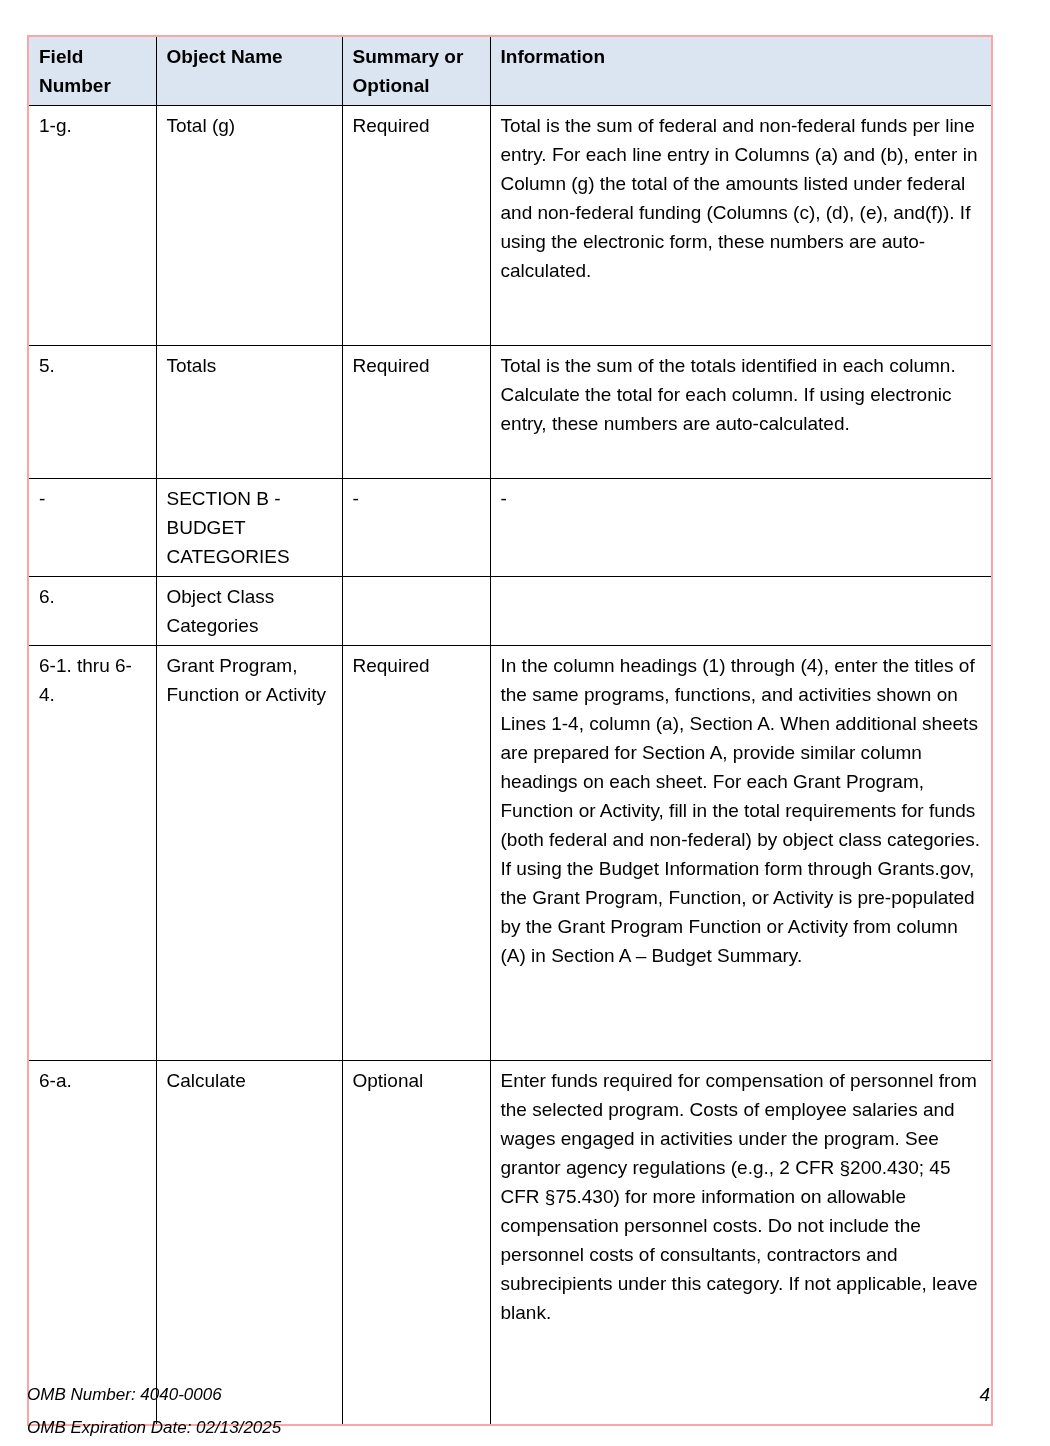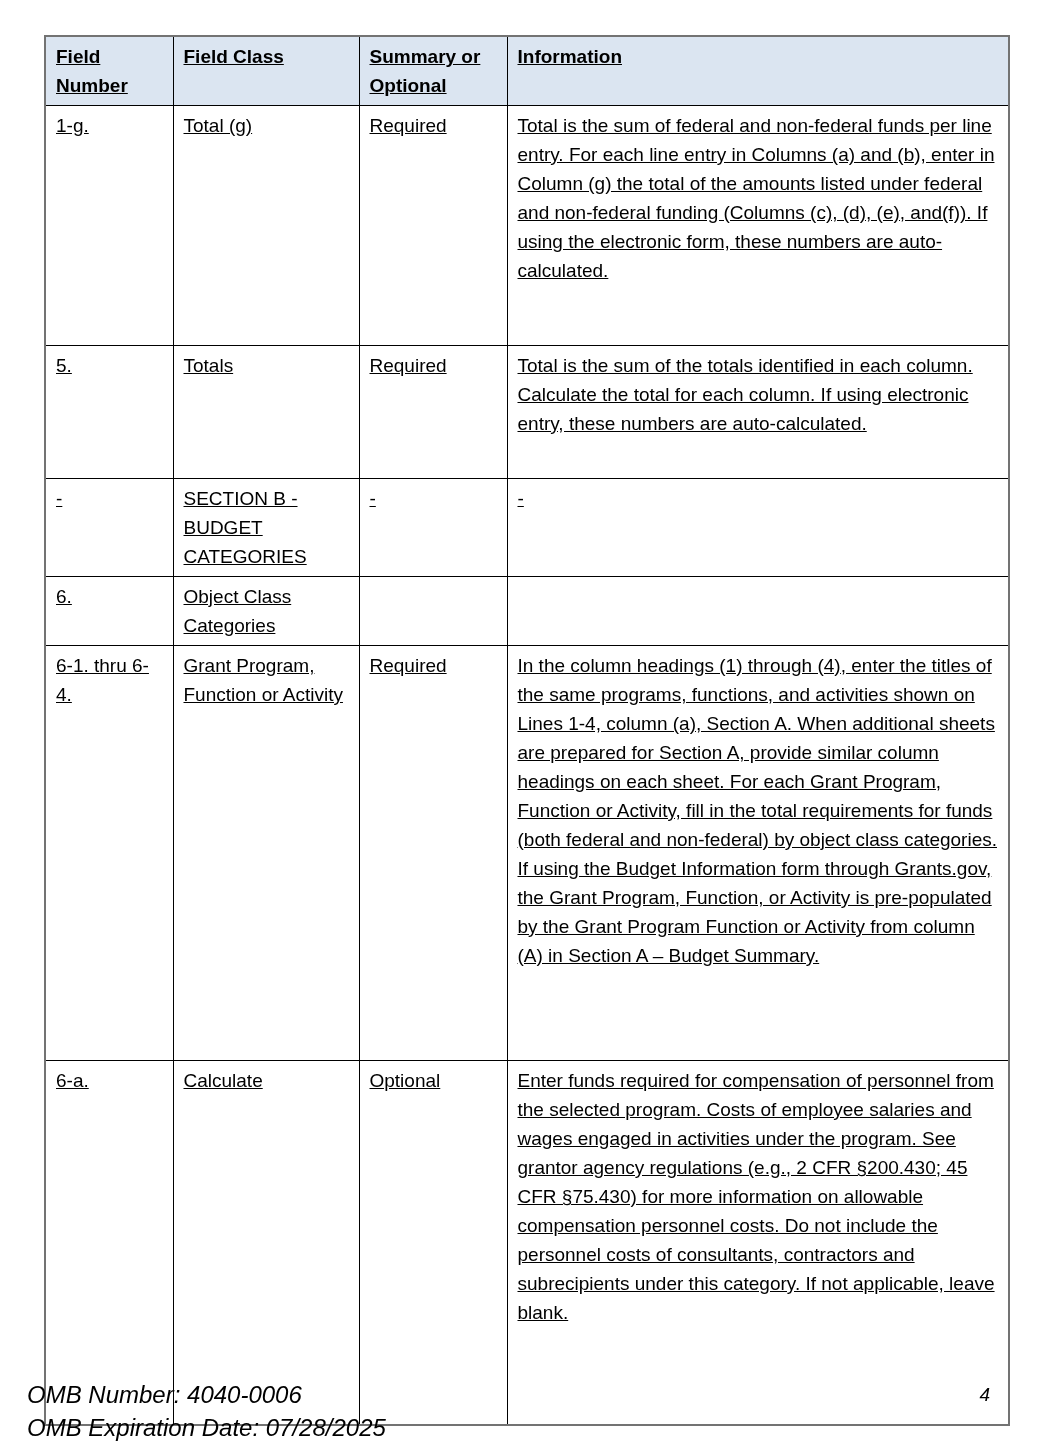--- a/index.html
+++ b/index.html
@@ -11,48 +11,47 @@
     position: relative;
     width: 1050px;
     height: 1446px;
     background: #ffffff;
     font-family: "Liberation Sans", sans-serif;
     color: #000000;
     overflow: hidden;
   }
   table.field-table {
     position: absolute;
-    left: 44px;
+    left: 27px;
     top: 35px;
     width: 964px;
     border-collapse: collapse;
     table-layout: fixed;
-    border: 2px solid #737373;
-    text-decoration: underline;
+    border: 2px solid #fca5a5;
   }
   table.field-table th,
   table.field-table td {
     border: 1.5px solid #000000;
     vertical-align: top;
     text-align: left;
     padding: 5px 11px 5px 10px;
     font-size: 19px;
     line-height: 29px;
     word-wrap: break-word;
   }
   table.field-table th {
     background: #dbe5f1;
     font-weight: bold;
   }
   .footer {
     position: absolute;
     left: 27px;
     top: 1378px;
     width: 964px;
-    font-size: 24px;
+    font-size: 17px;
     line-height: 33px;
     font-style: italic;
   }
   .page-number {
     position: absolute;
     right: 60px;
     top: 1378px;
     font-size: 19px;
     line-height: 33px;
     font-style: italic;
@@ -67,21 +66,21 @@
   <table class="field-table">
     <colgroup>
       <col style="width:128px">
       <col style="width:186px">
       <col style="width:148px">
       <col style="width:502px">
     </colgroup>
     <thead>
       <tr style="height:65px;">
         <th>Field Number</th>
-        <th>Field Class</th>
+        <th>Object Name</th>
         <th>Summary or Optional</th>
         <th>Information</th>
       </tr>
     </thead>
     <tbody>
       <tr style="height:240px;">
         <td>1-g.</td>
         <td>Total (g)</td>
         <td>Required</td>
         <td>Total is the sum of federal and non-federal funds per line entry. For each line entry in Columns (a) and (b), enter in Column (g) the total of the amounts listed under federal and non-federal funding (Columns (c), (d), (e), and(f)). If using the electronic form, these numbers are auto-calculated.</td>
@@ -114,18 +113,18 @@
         <td>6-a.</td>
         <td>Calculate</td>
         <td>Optional</td>
         <td>Enter funds required for compensation of personnel from the selected program. Costs of employee salaries and wages engaged in activities under the program. See grantor agency regulations (e.g., 2 CFR §200.430; 45 CFR §75.430) for more information on allowable compensation personnel costs. Do not include the personnel costs of consultants, contractors and subrecipients under this category. If not applicable, leave blank.</td>
       </tr>
     </tbody>
   </table>
 
   <div class="footer">
     <div>OMB Number: 4040-0006</div>
-    <div>OMB Expiration Date: 07/28/2025</div>
+    <div>OMB Expiration Date: 02/13/2025</div>
   </div>
 
   <div class="page-number">4</div>
 
 </div>
 
 </body></html>

